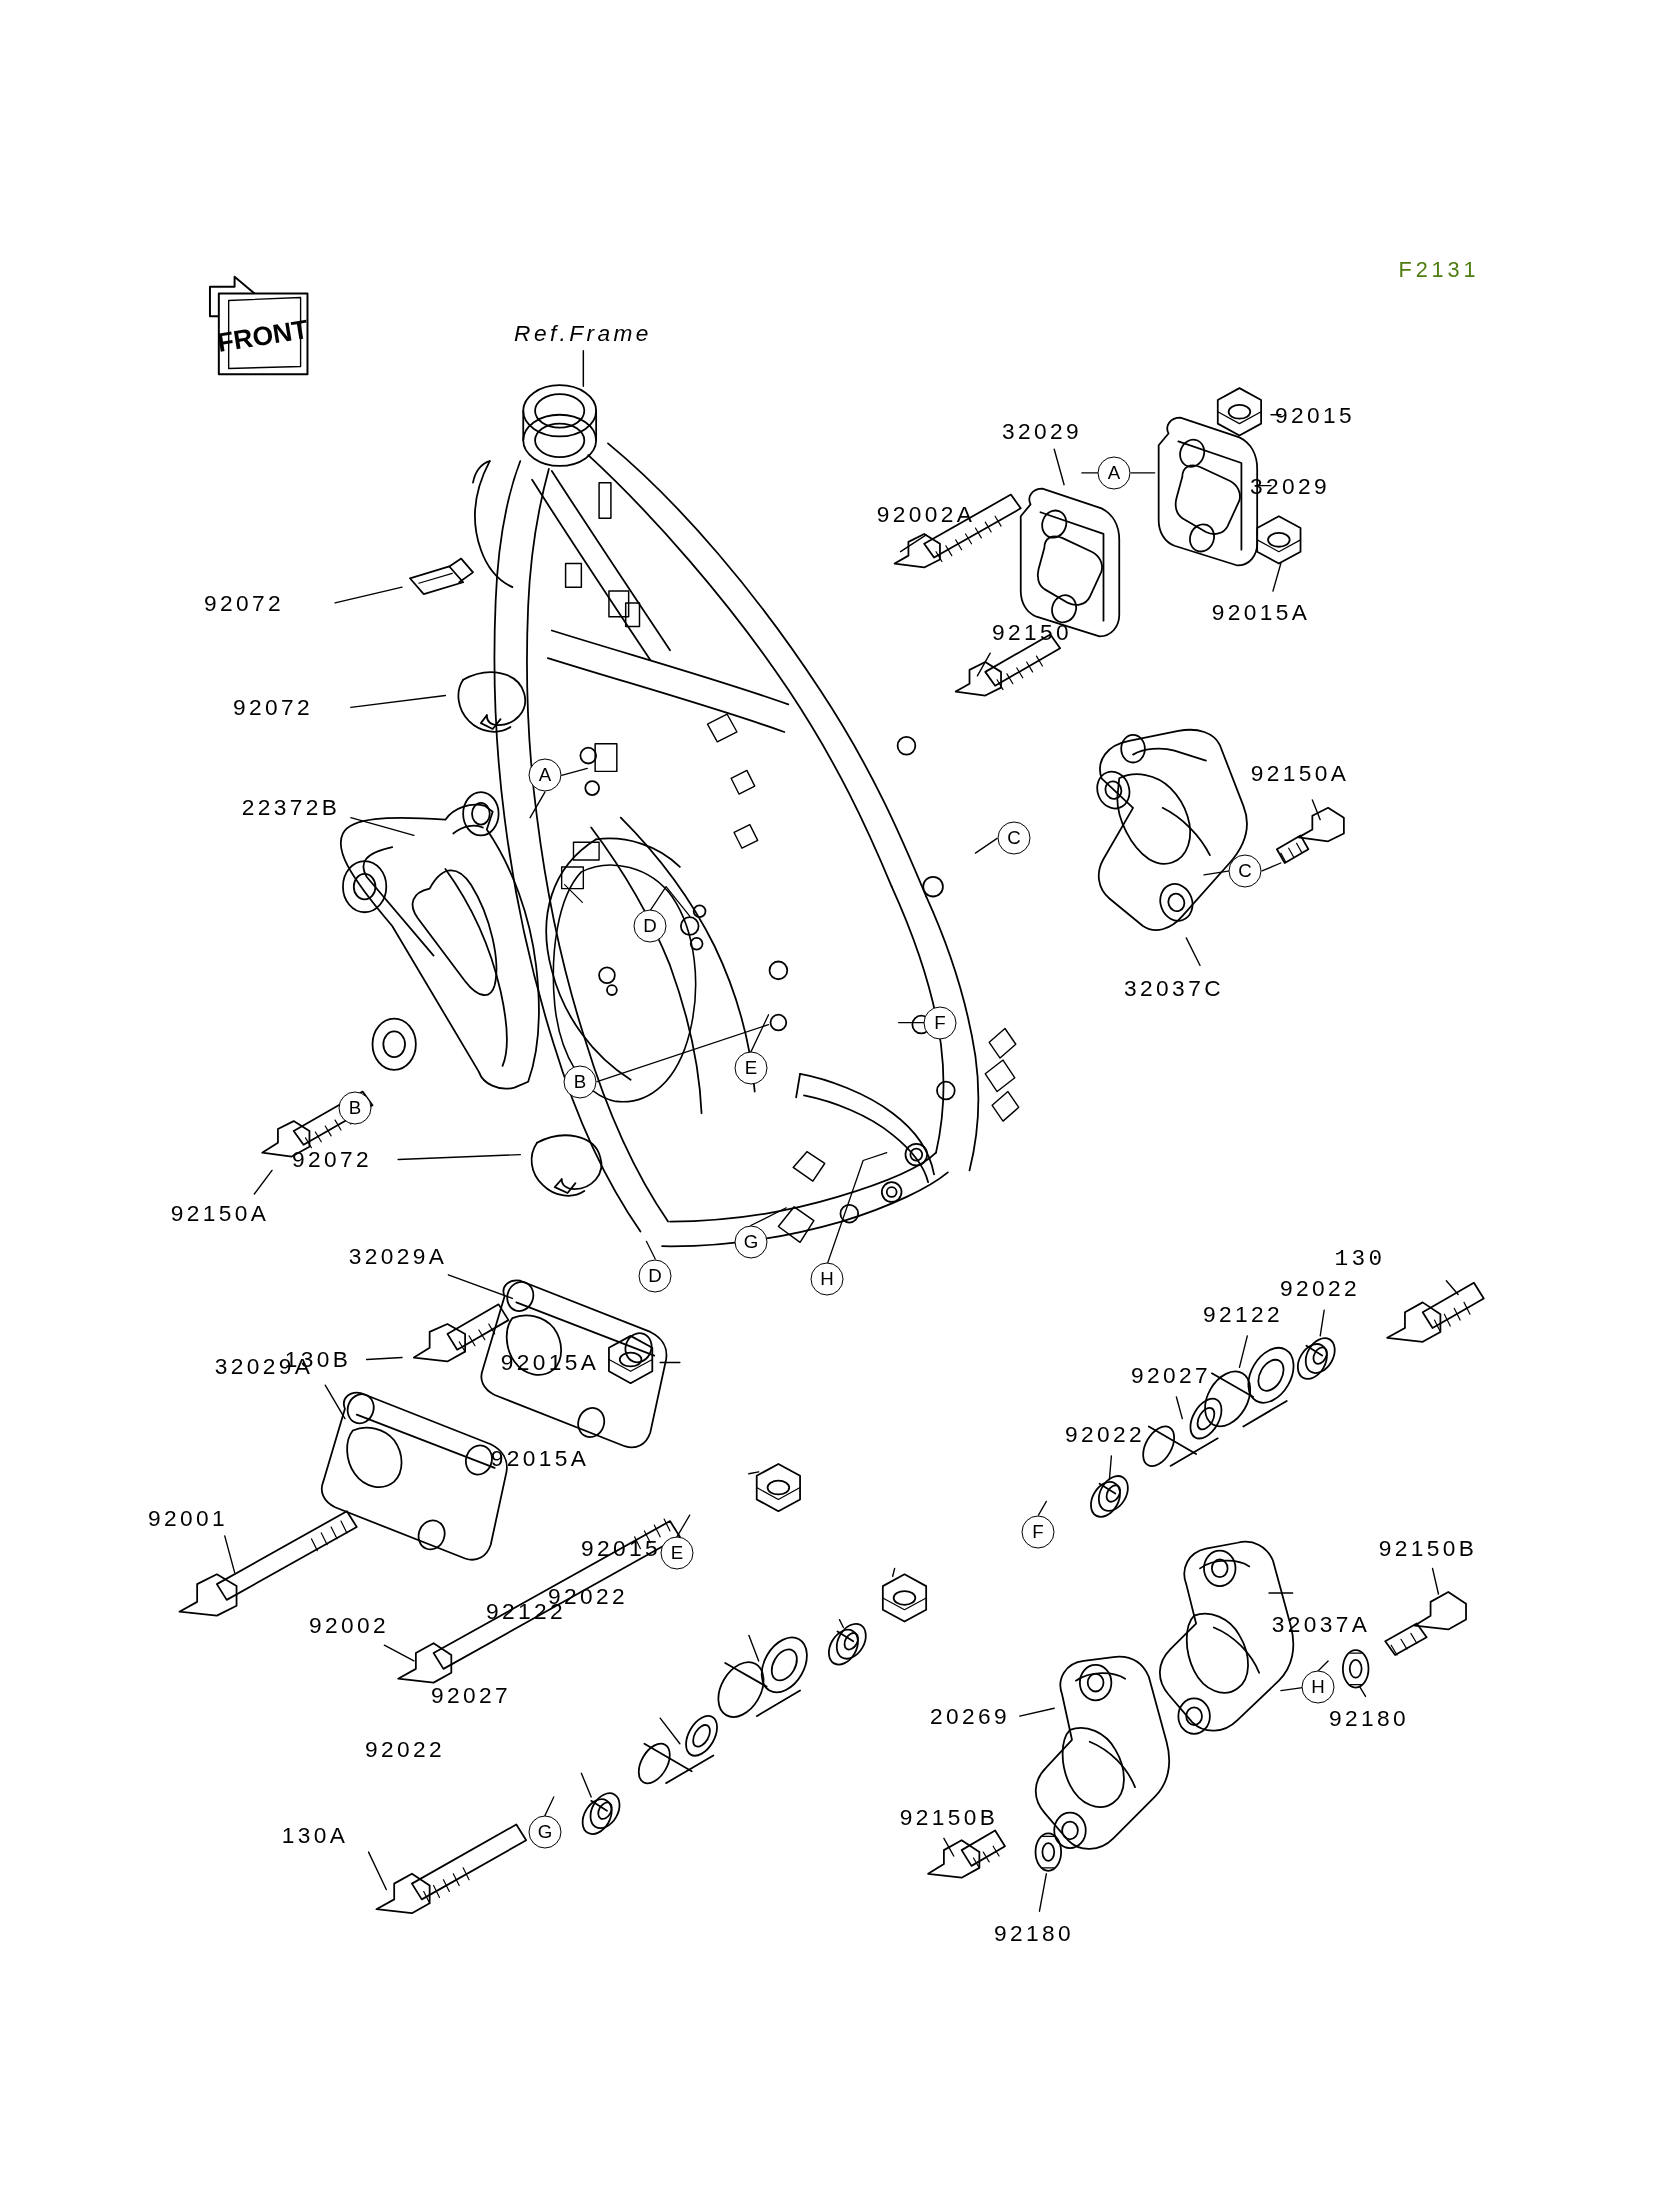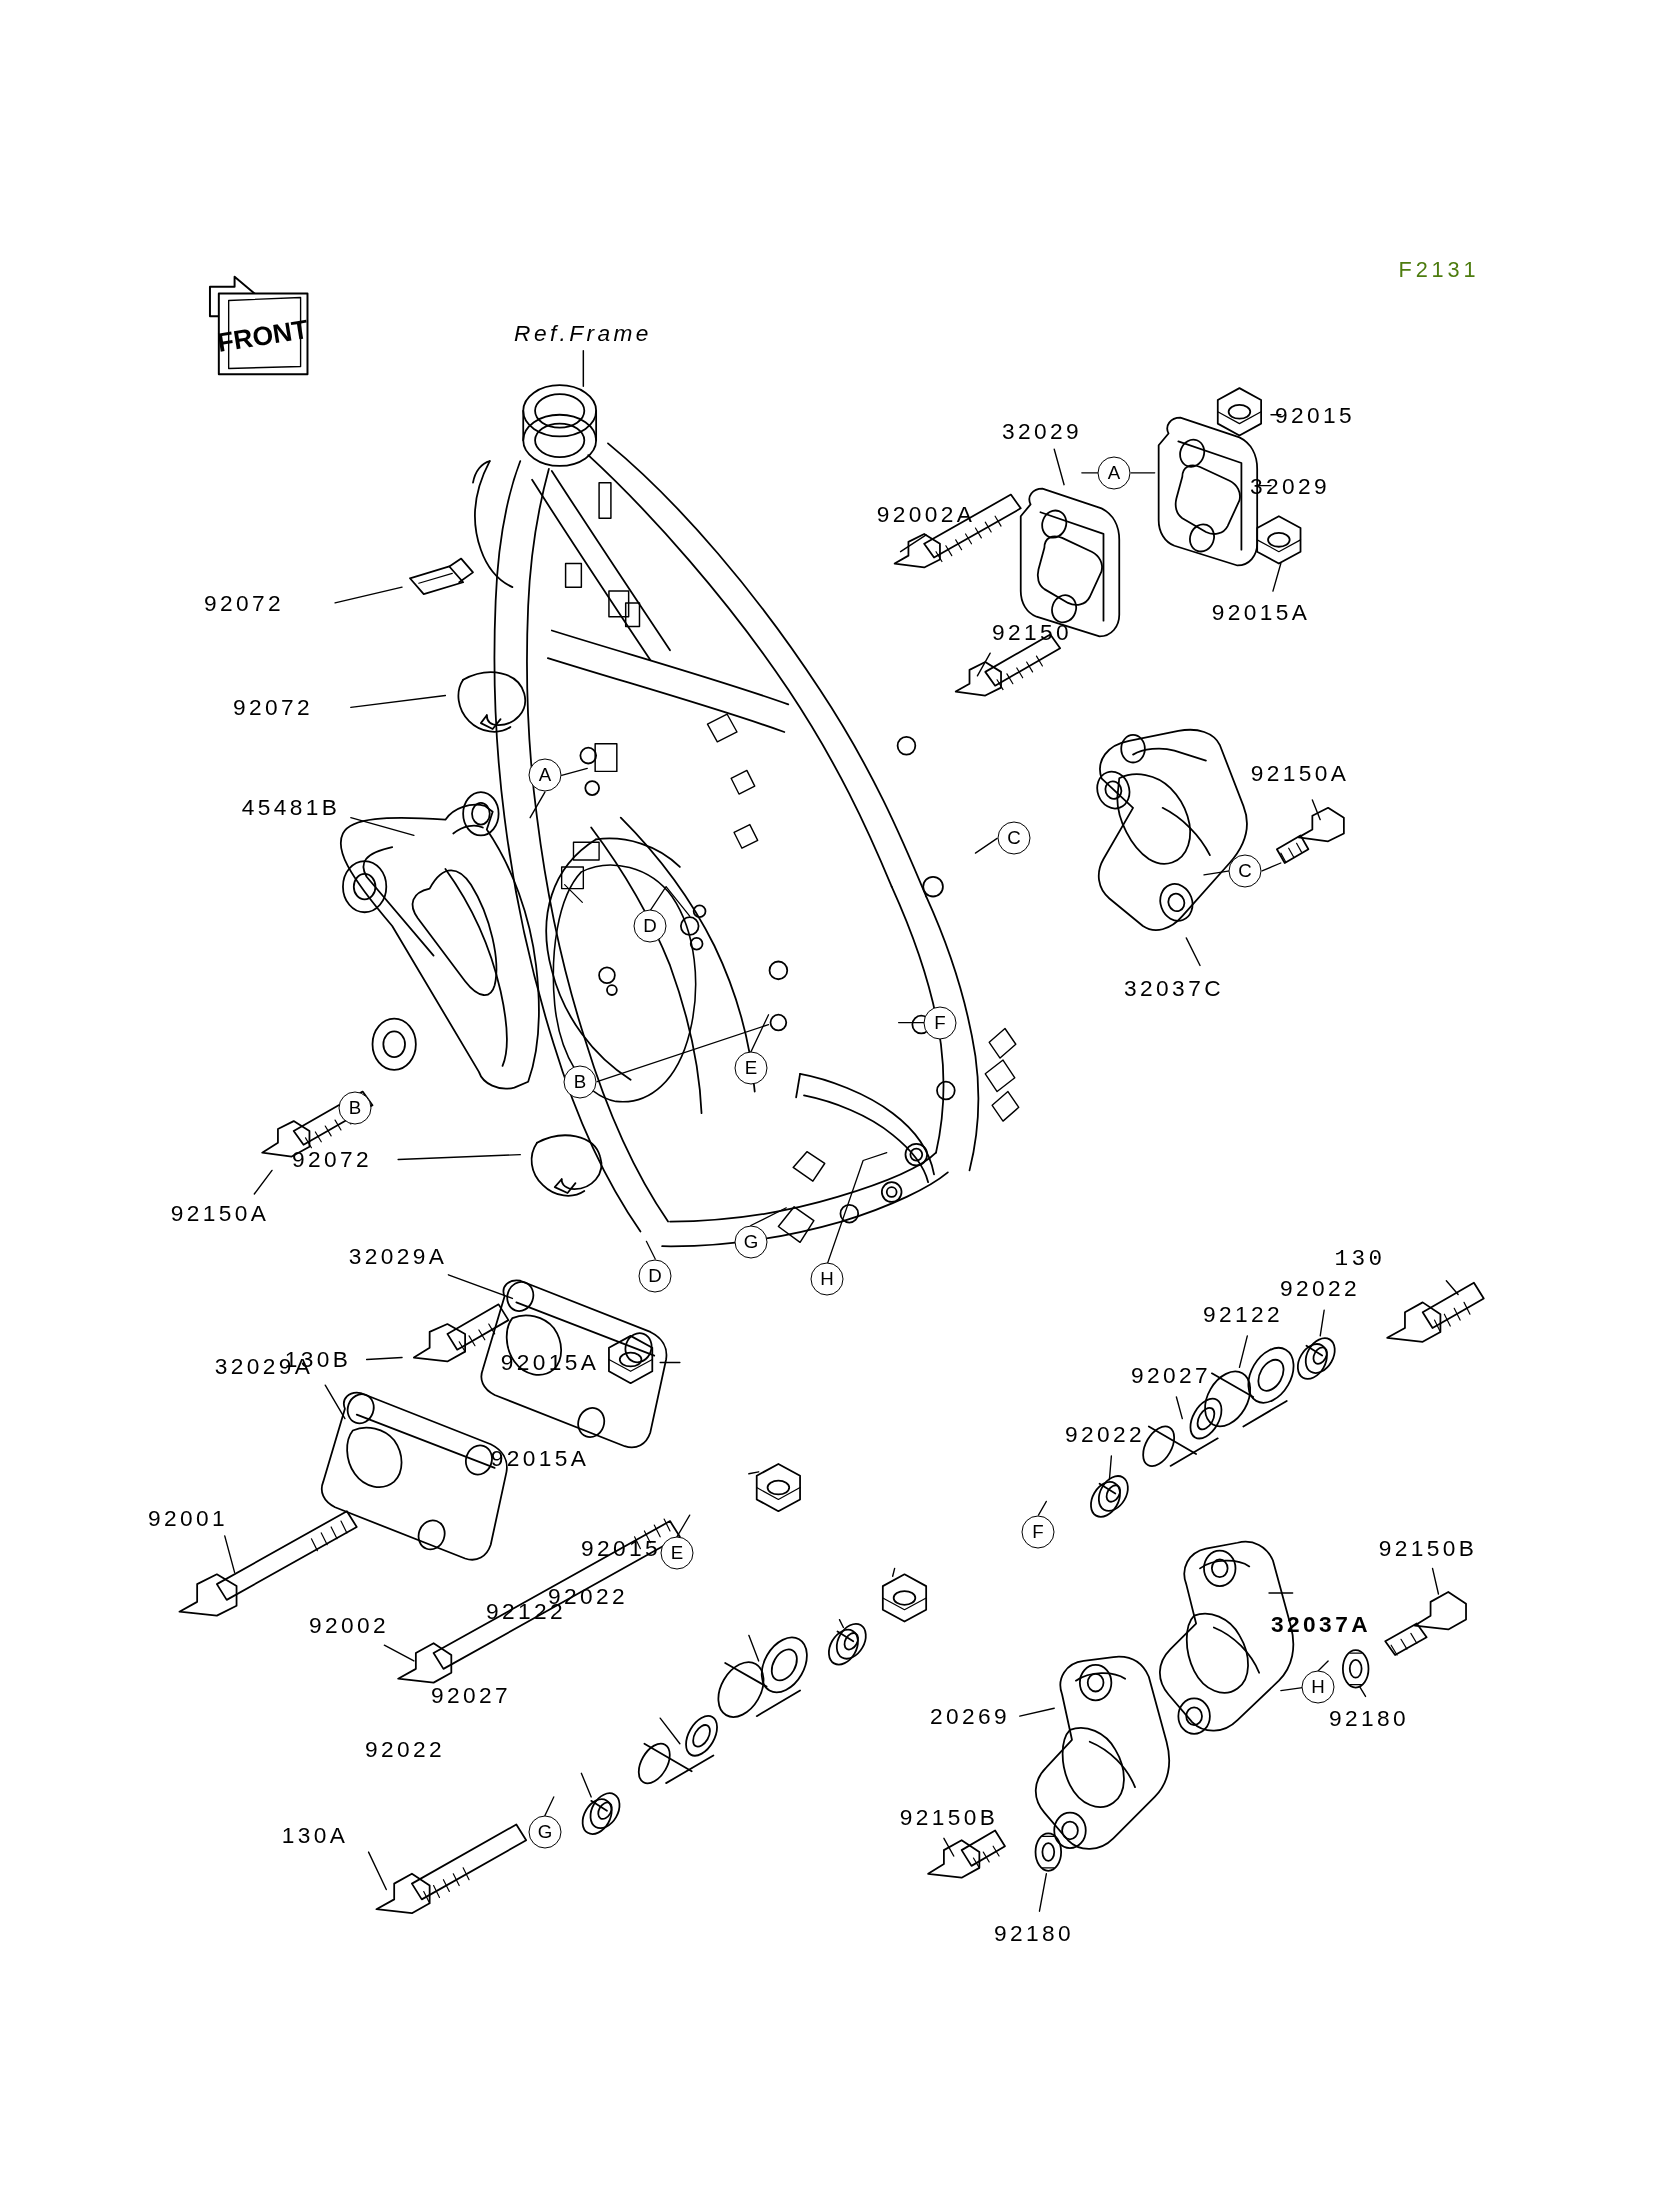--- a/index.html
+++ b/index.html
@@ -522,21 +522,21 @@
       <path d="M1054 1538 L1062 1524" stroke-width="1.3"></path>
       <path d="M1338 1696 L1348 1686" stroke-width="1.3"></path>
       <path d="M1322 1713 L1300 1716" stroke-width="1.3"></path>
 
     </g>
   </svg>
 
   <div id="labels">
       <div class="lbl" style="left: 244px; top: 603px;">92072</div>
       <div class="lbl" style="left: 273px; top: 707px;">92072</div>
-      <div class="lbl" style="left: 291px; top: 807px;">45481B</div>
+      <div class="lbl" style="left: 291px; top: 807px;">22372B</div>
       <div class="lbl" style="left: 220px; top: 1213px;">92150A</div>
       <div class="lbl" style="left: 332px; top: 1159px;">92072</div>
       <div class="lbl" style="left: 398px; top: 1256px;">32029A</div>
       <div class="lbl" style="left: 318px; top: 1359px;">130B</div>
       <div class="lbl" style="left: 264px; top: 1366px;">32029A</div>
       <div class="lbl" style="left: 550px; top: 1362px;">92015A</div>
       <div class="lbl" style="left: 540px; top: 1458px;">92015A</div>
       <div class="lbl" style="left: 188px; top: 1518px;">92001</div>
       <div class="lbl" style="left: 349px; top: 1625px;">92002</div>
       <div class="lbl" style="left: 526px; top: 1611px;">92122</div>
@@ -552,21 +552,21 @@
       <div class="lbl" style="left: 1261px; top: 612px;">92015A</div>
       <div class="lbl" style="left: 990px; top: 632px; margin-left: 42px;">92150</div>
       <div class="lbl" style="left: 1300px; top: 773px;">92150A</div>
       <div class="lbl" style="left: 1174px; top: 988px;">32037C</div>
       <div class="lbl" style="left: 1360px; top: 1259px; font-family: Liberation Mono, monospace;">130</div>
       <div class="lbl" style="left: 1320px; top: 1288px;">92022</div>
       <div class="lbl" style="left: 1243px; top: 1314px;">92122</div>
       <div class="lbl" style="left: 1171px; top: 1375px;">92027</div>
       <div class="lbl" style="left: 1105px; top: 1434px;">92022</div>
       <div class="lbl" style="left: 1428px; top: 1548px;">92150B</div>
-      <div class="lbl" style="left: 1321px; top: 1624px; font-weight: bold;">32037A</div>
+      <div class="lbl" style="left: 1321px; top: 1624px;">32037A</div>
       <div class="lbl" style="left: 970px; top: 1716px;">20269</div>
       <div class="lbl" style="left: 1369px; top: 1718px;">92180</div>
       <div class="lbl" style="left: 949px; top: 1817px;">92150B</div>
       <div class="lbl" style="left: 1034px; top: 1933px;">92180</div>
     </div>
   <div id="refs">
       <div class="circ" style="left: 545px; top: 775px;">
         <span>A</span>
       </div>
       <div class="circ" style="left: 1014px; top: 838px;">

